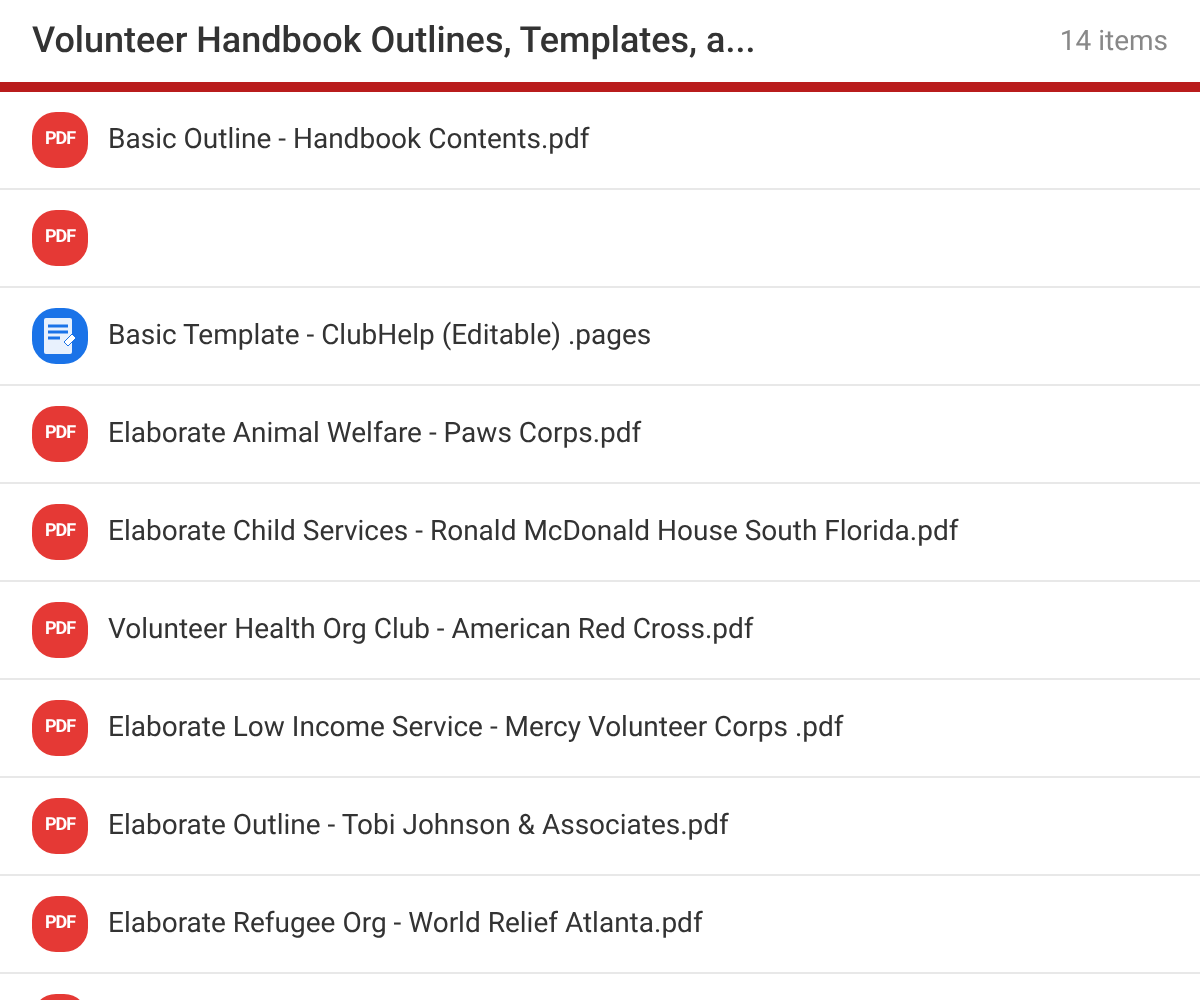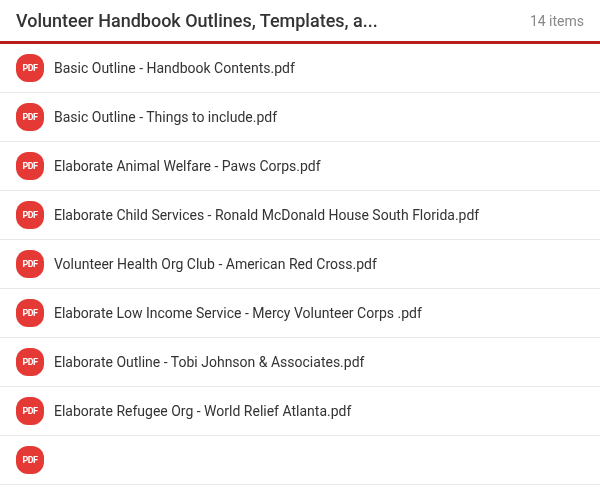--- a/index.html
+++ b/index.html
@@ -13,21 +13,21 @@
       background: #fff;
       width: 600px;
       height: 500px;
       overflow: hidden;
     }
 
     .header {
       display: flex;
       align-items: center;
       padding: 10px 16px;
-      border-bottom: 3px solid #b91c1c;
+      border-bottom: 5px solid #b91c1c;
       background: #fff;
       min-height: 44px;
     }
 
     .header-title {
       font-size: 18px;
       font-weight: 500;
       color: #333;
       flex: 1;
       white-space: nowrap;
@@ -106,21 +106,32 @@
 </div>
 
 <div class="file-list">
 
 <div class="file-item">
       <div class="file-icon pdf">PDF</div>
       <span class="file-name">Basic Outline - Handbook Contents.pdf</span>
     </div>
     <div class="file-item">
       <div class="file-icon pdf">PDF</div>
-      <span class="file-name">Basic Outline - Things to include.pdf</span>
+    </div>
+    <div class="file-item">
+      <div class="file-icon pages">
+        <svg width="18" height="20" viewBox="0 0 18 20" fill="none" xmlns="http://www.w3.org/2000/svg">
+        <rect x="1" y="1" width="14" height="18" rx="1" fill="white" opacity="0.9"></rect>
+        <line x1="3" y1="5" x2="13" y2="5" stroke="#1a73e8" stroke-width="1.5"></line>
+        <line x1="3" y1="8" x2="13" y2="8" stroke="#1a73e8" stroke-width="1.5"></line>
+        <line x1="3" y1="11" x2="9" y2="11" stroke="#1a73e8" stroke-width="1.5"></line>
+        <path d="M11 13 L15 9 L17 11 L13 15 L11 13Z" fill="white" stroke="#1a73e8" stroke-width="0.5"></path>
+      </svg>
+      </div>
+      <span class="file-name">Basic Template - ClubHelp (Editable) .pages</span>
     </div>
     <div class="file-item">
       <div class="file-icon pdf">PDF</div>
       <span class="file-name">Elaborate Animal Welfare - Paws Corps.pdf</span>
     </div>
     <div class="file-item">
       <div class="file-icon pdf">PDF</div>
       <span class="file-name">Elaborate Child Services - Ronald McDonald House South Florida.pdf</span>
     </div>
     <div class="file-item">

